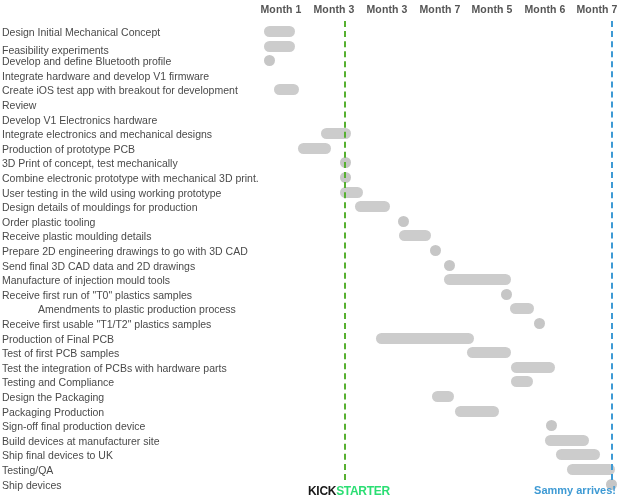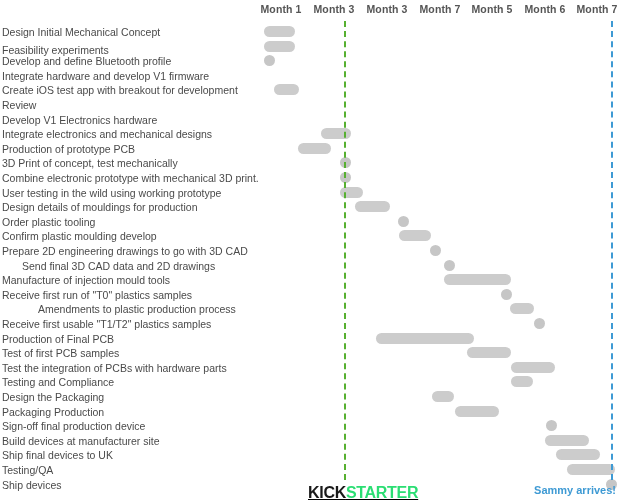--- a/index.html
+++ b/index.html
@@ -96,24 +96,23 @@
     position: absolute;
     left: 0;
     top: 483px;
     width: 622px;
     height: 20px;
   }
   #ks-logo {
     position: absolute;
     left: 308px;
     top: 1px;
-    font-size: 16px;
+    font-size: 12px;
     font-weight: bold;
     letter-spacing: -0.3px;
-    text-decoration: underline;
   }
   #ks-logo .kick { color: #1a1a1a; }
   #ks-logo .starter { color: #2bde73; }
 
   #arrival-note {
     position: absolute;
     right: 6px;
     top: 1px;
     font-size: 11px;
     font-weight: bold;
@@ -178,23 +177,23 @@
       <div class="task-label" style="top: 60.4px;">Create iOS test app with breakout for development</div>
       <div class="task-label" style="top: 75px;">Review</div>
       <div class="task-label" style="top: 89.6px;">Develop V1 Electronics hardware</div>
       <div class="task-label" style="top: 104.2px;">Integrate electronics and mechanical designs</div>
       <div class="task-label" style="top: 118.8px;">Production of prototype PCB</div>
       <div class="task-label" style="top: 133.4px;">3D Print of concept, test mechanically</div>
       <div class="task-label" style="top: 148px;">Combine electronic prototype with mechanical 3D print.</div>
       <div class="task-label" style="top: 162.6px;">User testing in the wild using working prototype</div>
       <div class="task-label" style="top: 177.2px;">Design details of mouldings for production</div>
       <div class="task-label" style="top: 191.8px;">Order plastic tooling</div>
-      <div class="task-label" style="top: 206.4px;">Confirm plastic moulding develop</div>
+      <div class="task-label" style="top: 206.4px;">Receive plastic moulding details</div>
       <div class="task-label" style="top: 221px;">Prepare 2D engineering  drawings to go with 3D CAD</div>
-      <div class="task-label" style="top: 235.6px; margin-left: 20px;">Send final 3D CAD data and 2D drawings</div>
+      <div class="task-label" style="top: 235.6px;">Send final 3D CAD data and 2D drawings</div>
       <div class="task-label" style="top: 250.2px;">Manufacture of injection mould tools</div>
       <div class="task-label" style="top: 264.8px;">Receive first run of "T0" plastics samples</div>
       <div class="task-label" style="top: 279.4px; margin-left: 36px;">Amendments to plastic production process</div>
       <div class="task-label" style="top: 294px;">Receive first usable "T1/T2" plastics samples</div>
       <div class="task-label" style="top: 308.6px;">Production of Final PCB</div>
       <div class="task-label" style="top: 323.2px;">Test of first PCB samples</div>
       <div class="task-label" style="top: 337.8px;">Test the integration of PCBs with hardware parts</div>
       <div class="task-label" style="top: 352.4px;">Testing and Compliance</div>
       <div class="task-label" style="top: 367px;">Design the Packaging</div>
       <div class="task-label" style="top: 381.6px;">Packaging Production</div>

